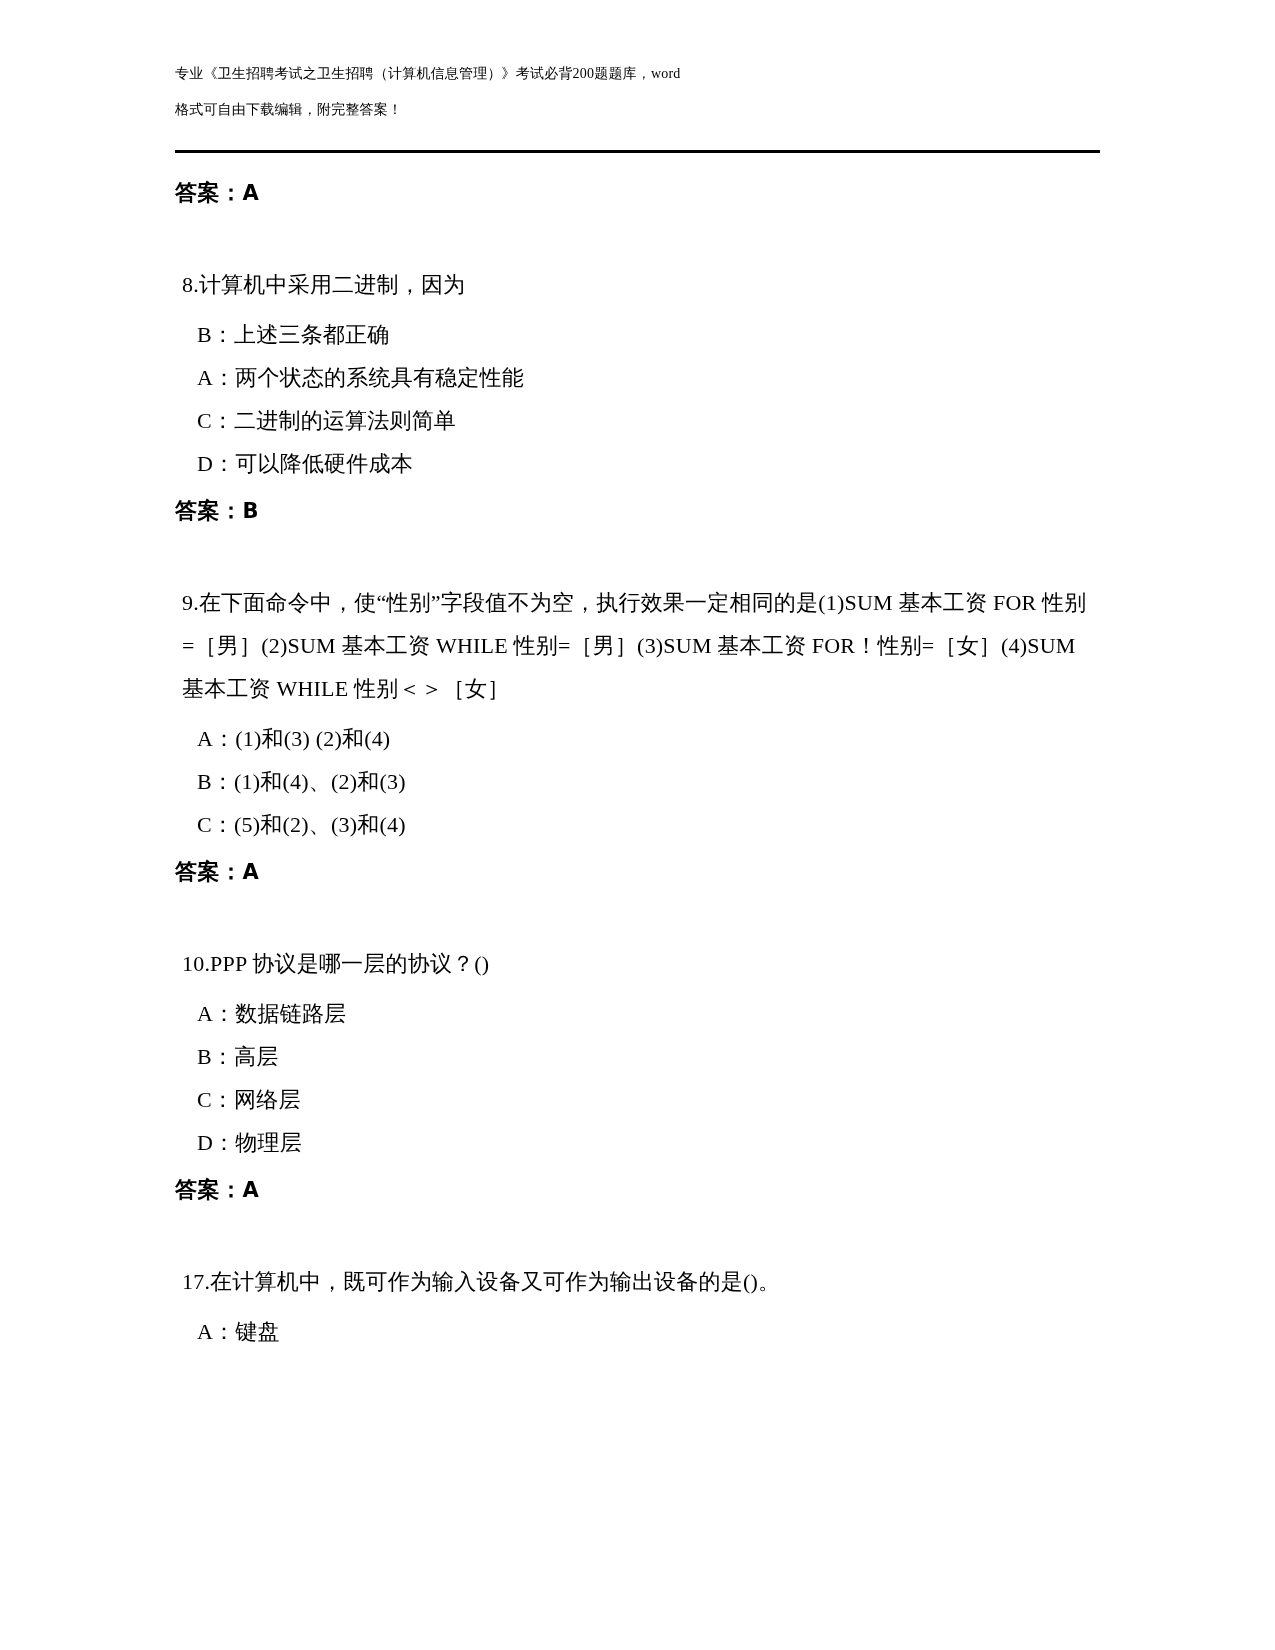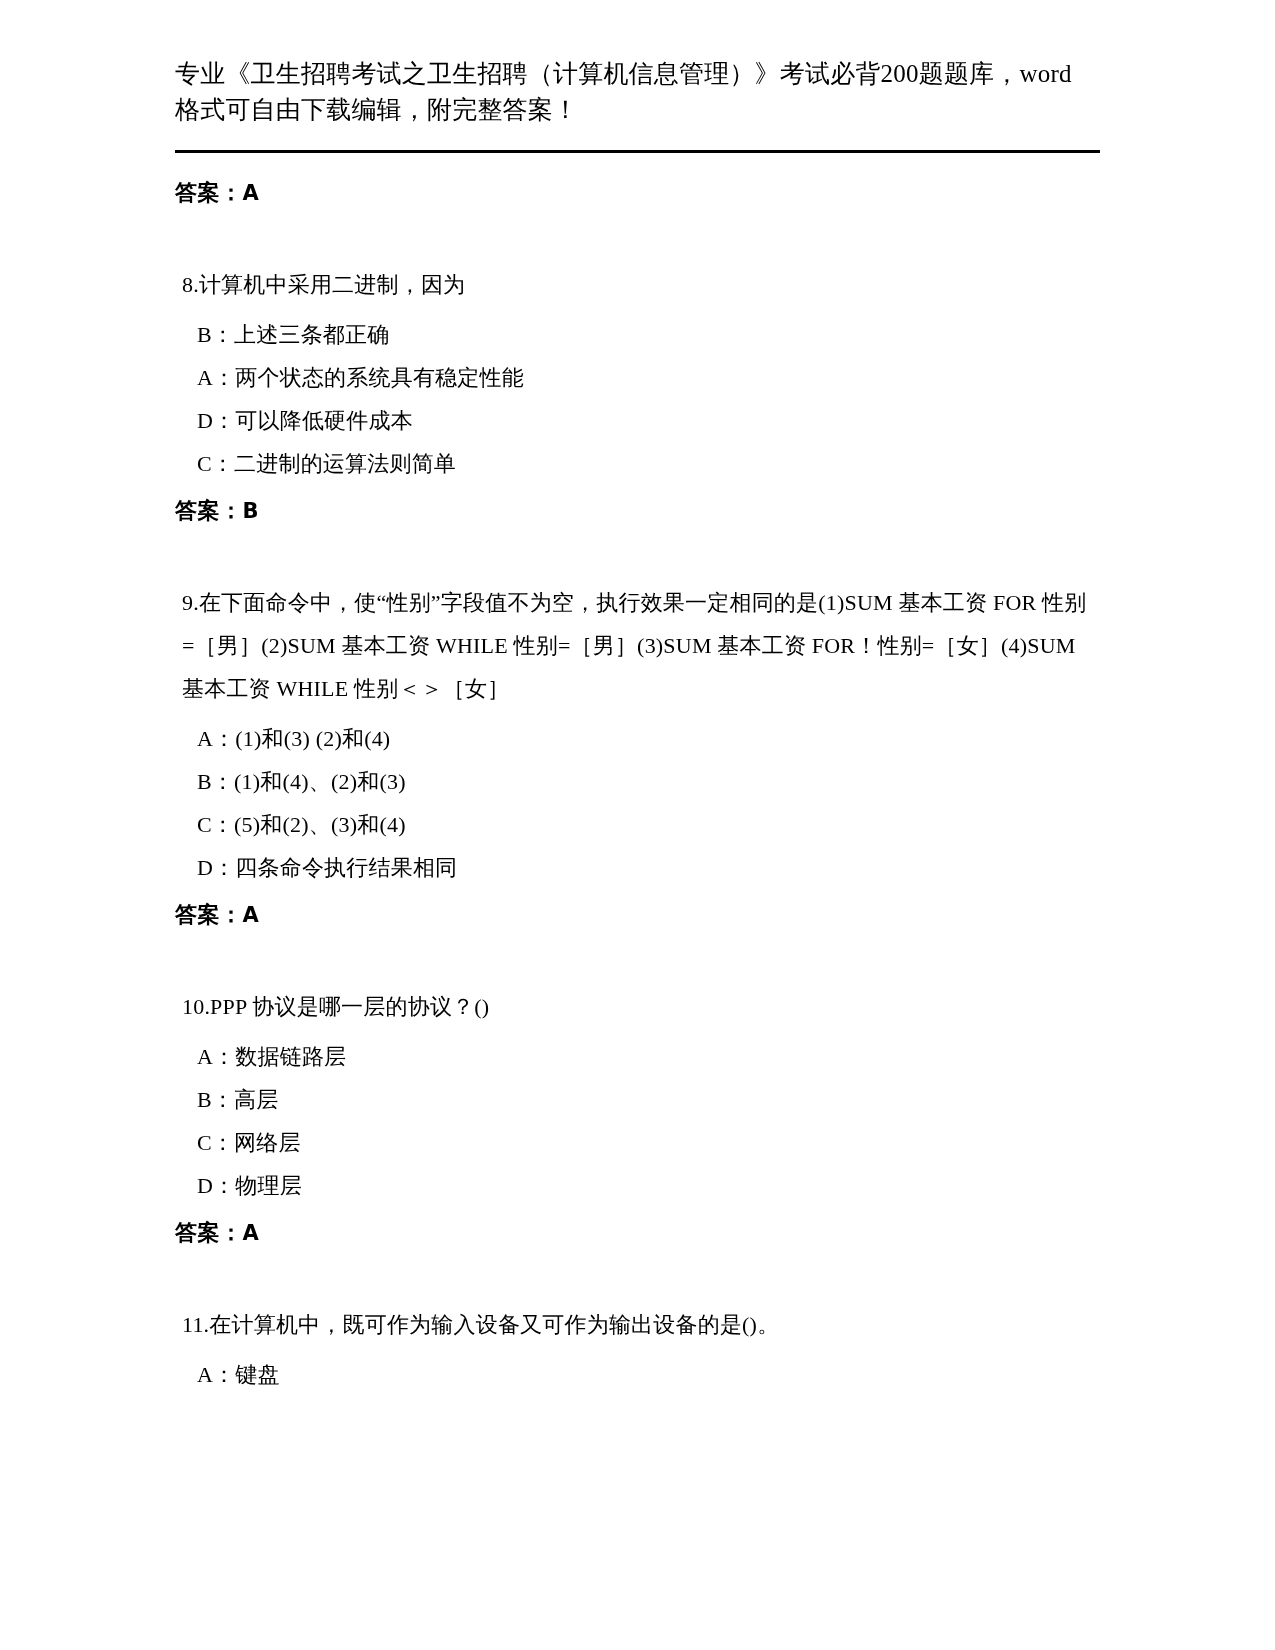--- a/index.html
+++ b/index.html
@@ -15,21 +15,21 @@
   }
   .page {
     position: relative;
     width: 1275px;
     height: 1650px;
     box-sizing: border-box;
     padding: 56px 175px 0 175px;
   }
   .header {
     font-family: "Liberation Serif", serif;
-    font-size: 25px;
+    font-size: 14px;
     line-height: 36px;
     color: #000;
     letter-spacing: 0.2px;
   }
   .header .hdr-line {
     display: block;
   }
   .rule {
     margin-top: 22px;
     border-top: 2.5px solid #000;
@@ -84,42 +84,41 @@
   <div class="rule"></div>
 
   <div class="body-area">
 
     <p class="answer"><span>答案：</span><span class="ans-val">A</span></p>
 
     <div class="block">
       <p class="qtext">8.计算机中采用二进制，因为</p>
       <p class="opt">B：上述三条都正确</p>
       <p class="opt">A：两个状态的系统具有稳定性能</p>
+      <p class="opt">C：二进制的运算法则简单</p>
       <p class="opt">D：可以降低硬件成本</p>
-      <p class="opt">C：二进制的运算法则简单</p>
       <p class="answer"><span>答案：</span><span class="ans-val">B</span></p>
     </div>
 
     <div class="block">
       <p class="qtext">9.在下面命令中，使“性别”字段值不为空，执行效果一定相同的是(1)SUM 基本工资 FOR 性别=［男］(2)SUM 基本工资 WHILE 性别=［男］(3)SUM 基本工资 FOR！性别=［女］(4)SUM 基本工资 WHILE 性别＜＞［女］</p>
       <p class="opt">A：(1)和(3) (2)和(4)</p>
       <p class="opt">B：(1)和(4)、(2)和(3)</p>
       <p class="opt">C：(5)和(2)、(3)和(4)</p>
-      <p class="opt">D：四条命令执行结果相同</p>
       <p class="answer"><span>答案：</span><span class="ans-val">A</span></p>
     </div>
 
     <div class="block">
       <p class="qtext">10.PPP 协议是哪一层的协议？()</p>
       <p class="opt">A：数据链路层</p>
       <p class="opt">B：高层</p>
       <p class="opt">C：网络层</p>
       <p class="opt">D：物理层</p>
       <p class="answer"><span>答案：</span><span class="ans-val">A</span></p>
     </div>
 
     <div class="block">
-      <p class="qtext">11.在计算机中，既可作为输入设备又可作为输出设备的是()。</p>
+      <p class="qtext">17.在计算机中，既可作为输入设备又可作为输出设备的是()。</p>
       <p class="opt">A：键盘</p>
     </div>
 
   </div>
 </div>
 
 </body></html>

